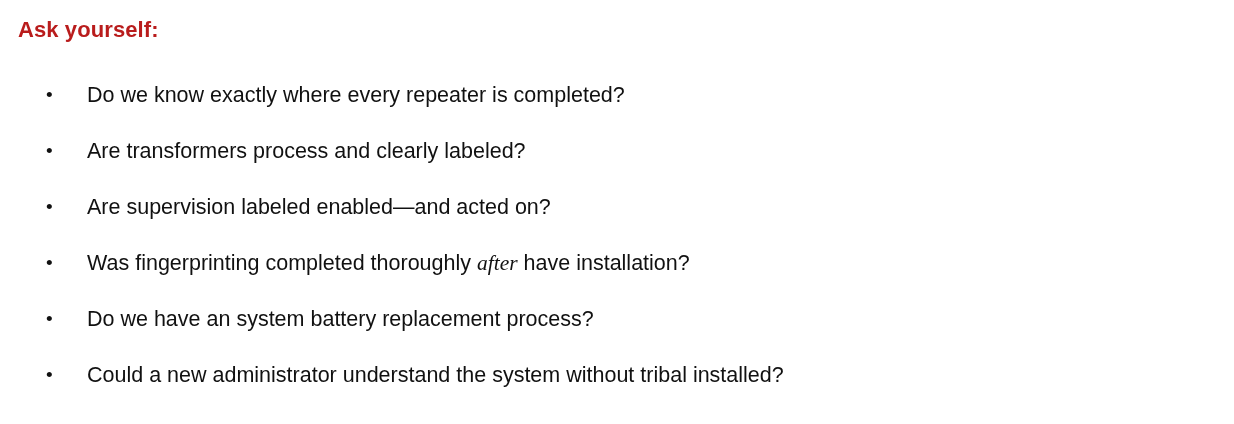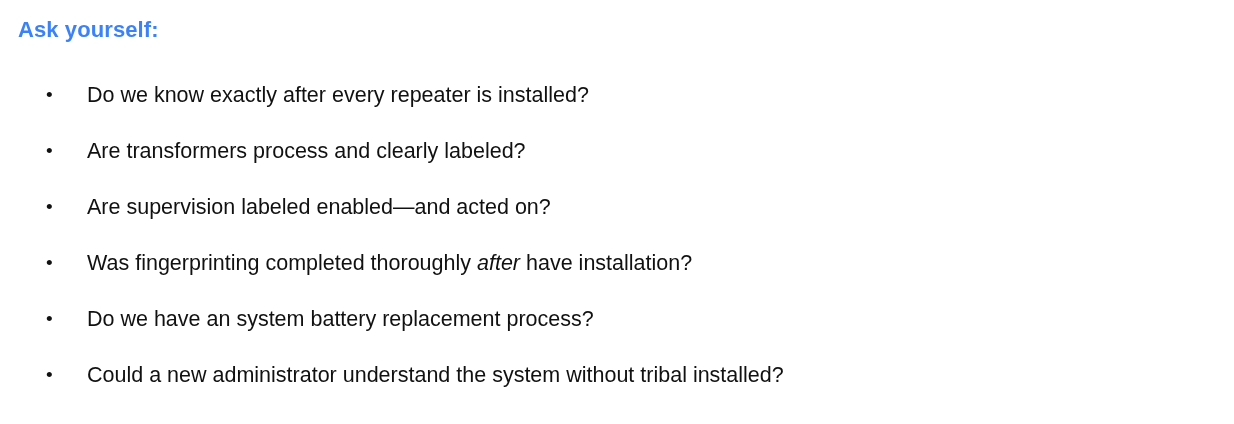--- a/index.html
+++ b/index.html
@@ -24,21 +24,21 @@
     padding: 0;
   }
   .heading {
     position: absolute;
     left: 18px;
     top: 15px;
     font-size: 22px;
     font-weight: bold;
     line-height: 30px;
     letter-spacing: 0.1px;
-    color: #3b82f6;
+    color: #b91c1c;
     white-space: nowrap;
     text-align: center;
   }
   .bullet-list {
     position: absolute;
     left: 0;
     top: 76px;
     width: 1234px;
     margin: 0;
     padding: 0;
@@ -63,34 +63,35 @@
     line-height: 38px;
     font-size: 19px;
     color: #111111;
     text-align: left;
   }
   .bullet-text {
     display: inline;
   }
   .em {
     font-style: italic;
+    font-family: Liberation Serif, serif;
   }
 </style>
 </head>
 <body>
 
 <div class="page">
 
   <div class="heading">Ask yourself:</div>
 
   <ul class="bullet-list">
 
     <li class="bullet-item">
       <span class="bullet-marker">•</span>
-      <span class="bullet-text"><span>Do we know exactly after every repeater is installed?</span><span class="em"></span><span></span></span>
+      <span class="bullet-text"><span>Do we know exactly where every repeater is completed?</span><span class="em"></span><span></span></span>
     </li>
 
     <li class="bullet-item">
       <span class="bullet-marker">•</span>
       <span class="bullet-text"><span>Are transformers process and clearly labeled?</span><span class="em"></span><span></span></span>
     </li>
 
     <li class="bullet-item">
       <span class="bullet-marker">•</span>
       <span class="bullet-text"><span>Are supervision labeled enabled—and acted on?</span><span class="em"></span><span></span></span>

